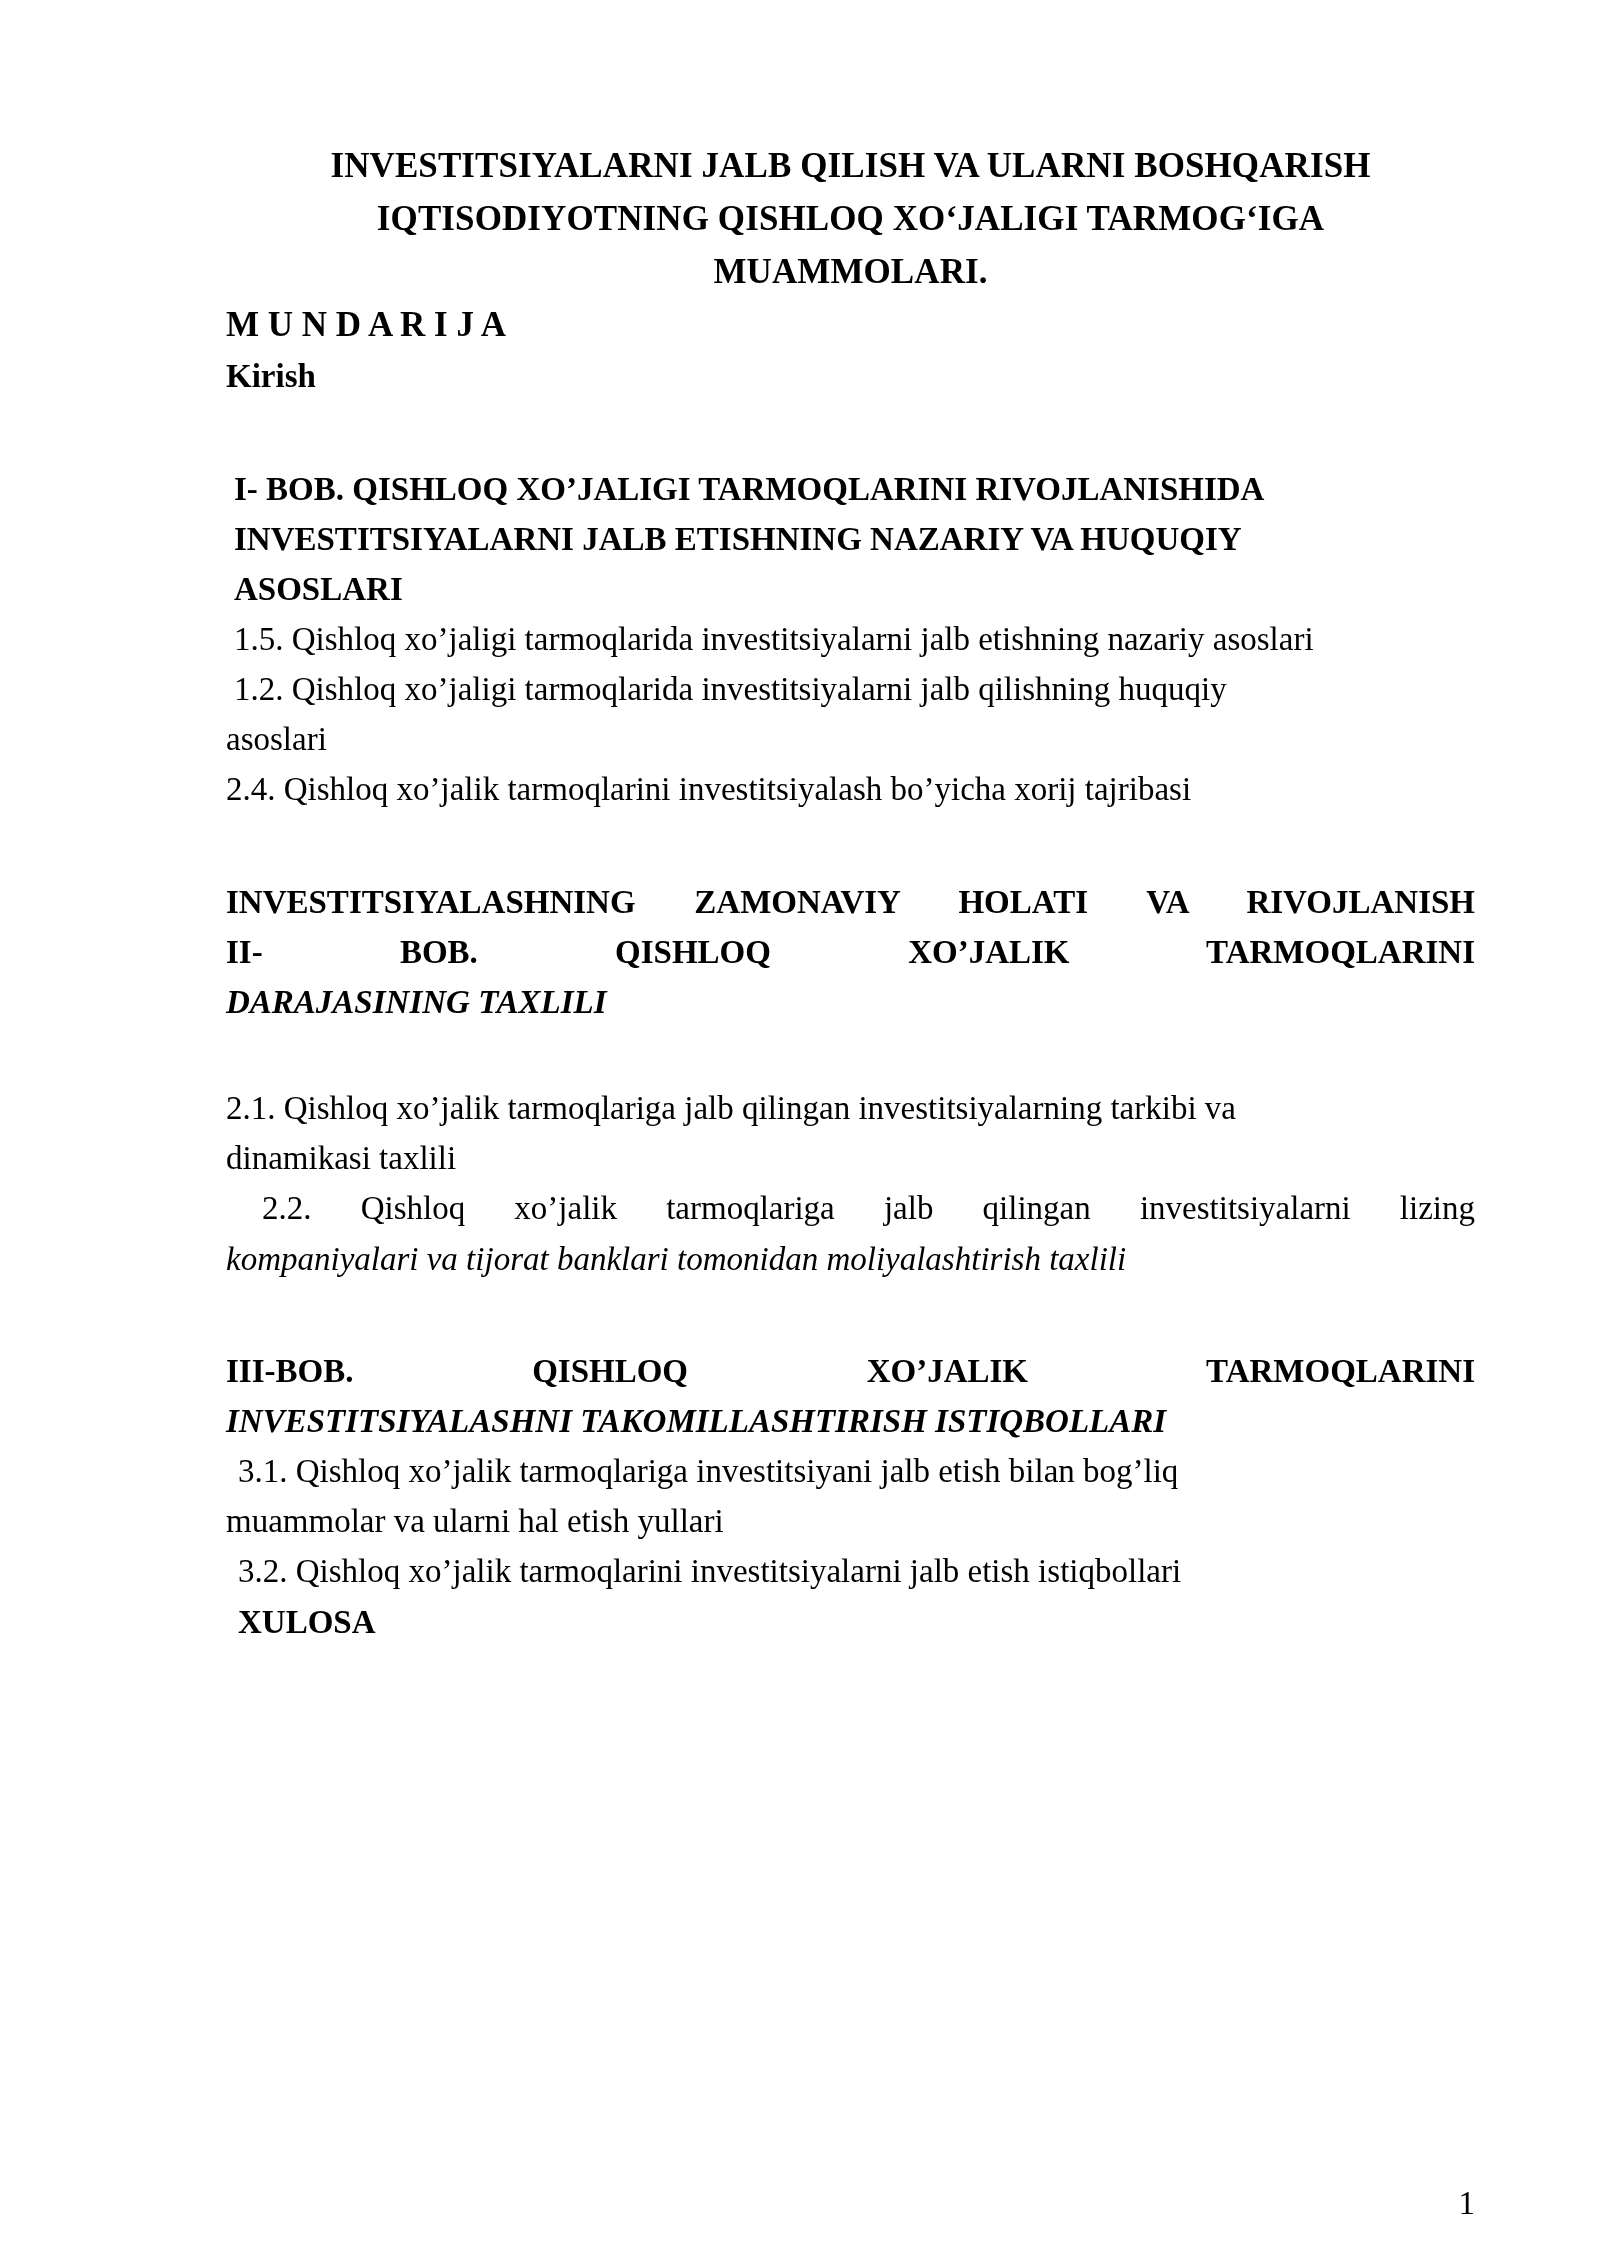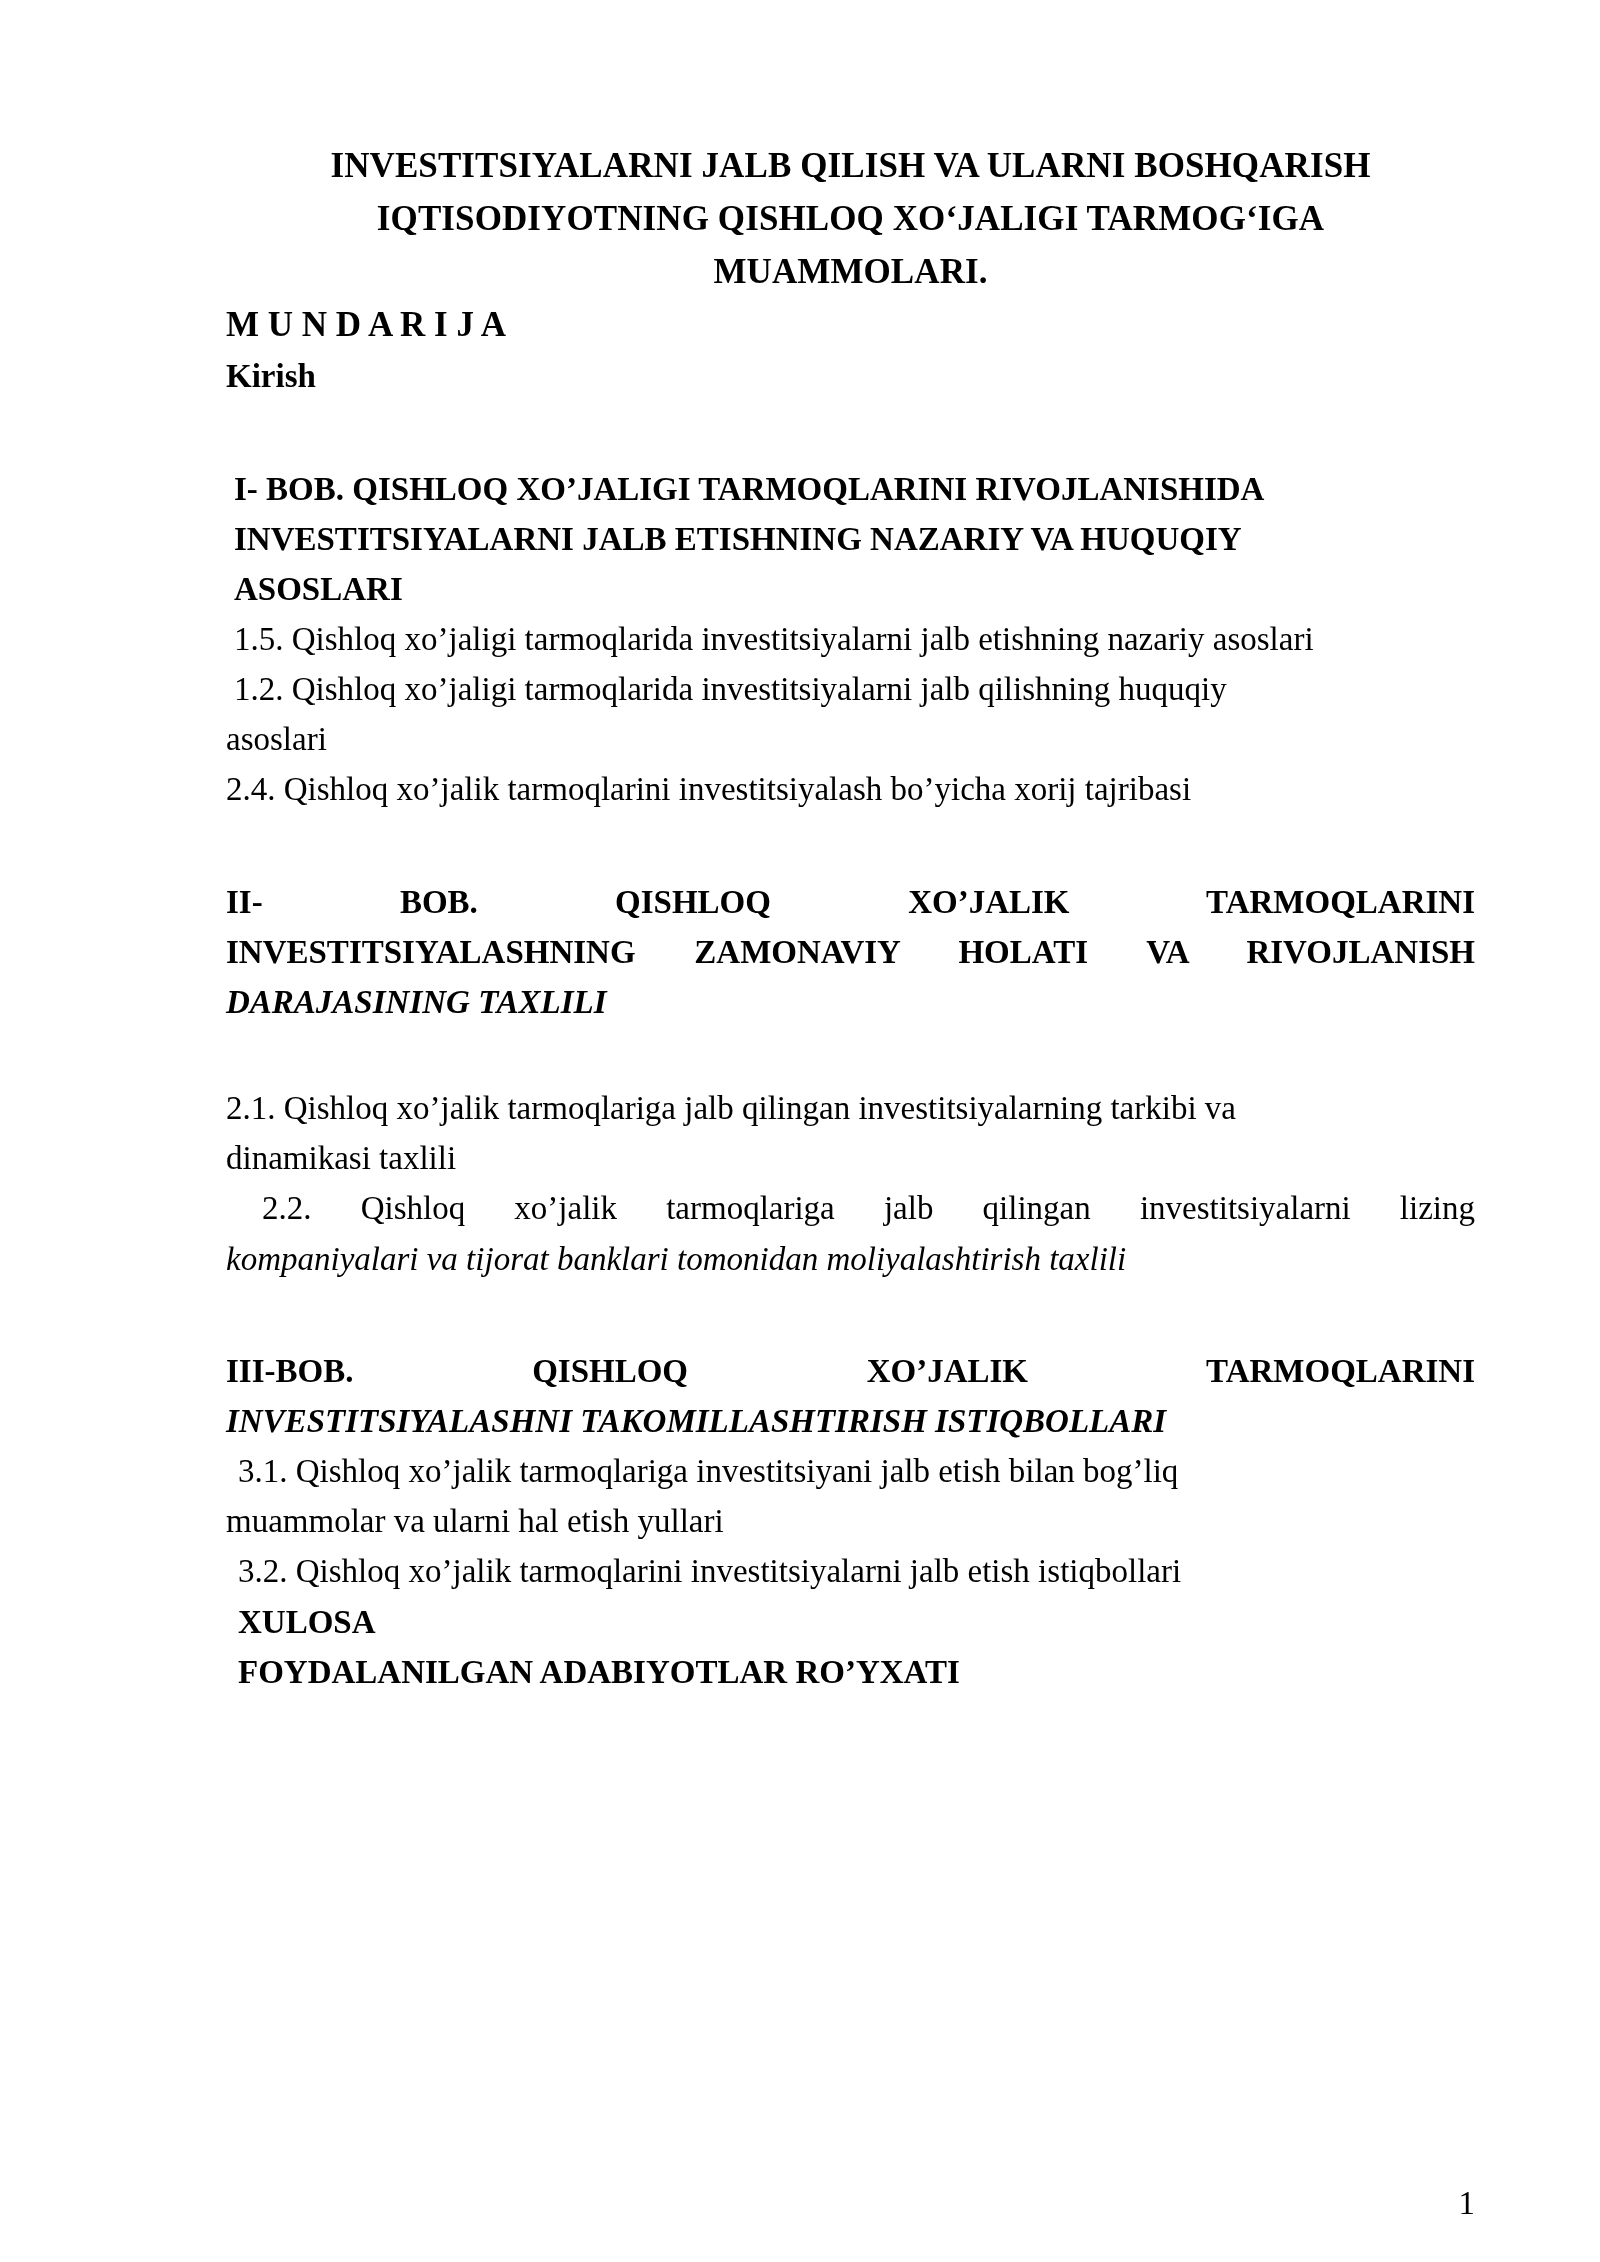--- a/index.html
+++ b/index.html
@@ -125,22 +125,22 @@
     <div class="line ind-1">1.5. Qishloq xo’jaligi tarmoqlarida investitsiyalarni jalb etishning nazariy asoslari</div>
 
     <div class="line ind-1">1.2. Qishloq xo’jaligi tarmoqlarida investitsiyalarni jalb qilishning huquqiy</div>
     <div class="line ind-0">asoslari</div>
 
     <div class="line ind-0">2.4. Qishloq xo’jalik tarmoqlarini investitsiyalash bo’yicha xorij tajribasi</div>
 
     <div class="gap-lg"></div>
 
     <div class="just just-b">
+      <span class="jl">INVESTITSIYALASHNING ZAMONAVIY HOLATI VA RIVOJLANISH</span>
       <span class="jl">II- BOB. QISHLOQ XO’JALIK TARMOQLARINI</span>
-      <span class="jl">INVESTITSIYALASHNING ZAMONAVIY HOLATI VA RIVOJLANISH</span>
       <span class="jl-last">DARAJASINING TAXLILI</span>
     </div>
 
     <div class="gap-md"></div>
 
     <div class="line ind-0">2.1. Qishloq xo’jalik tarmoqlariga jalb qilingan investitsiyalarning tarkibi va</div>
     <div class="line ind-0">dinamikasi taxlili</div>
 
     <div class="just">
       <span class="jl ind-3">2.2. Qishloq xo’jalik tarmoqlariga jalb qilingan investitsiyalarni lizing</span>
@@ -153,19 +153,18 @@
       <span class="jl">III-BOB. QISHLOQ XO’JALIK TARMOQLARINI</span>
       <span class="jl-last">INVESTITSIYALASHNI TAKOMILLASHTIRISH  ISTIQBOLLARI</span>
     </div>
 
     <div class="line ind-2">3.1. Qishloq xo’jalik tarmoqlariga investitsiyani jalb etish bilan bog’liq</div>
     <div class="line ind-0">muammolar va ularni hal etish yullari</div>
 
     <div class="line ind-2">3.2. Qishloq xo’jalik tarmoqlarini investitsiyalarni jalb etish istiqbollari</div>
 
     <div class="line b ind-2">XULOSA</div>
-    <div class="line b ind-2">FOYDALANILGAN ADABIYOTLAR RO’YXATI</div>
 
   </div>
 
   <div class="page-number">1</div>
 
 </div>
 
 </body></html>

